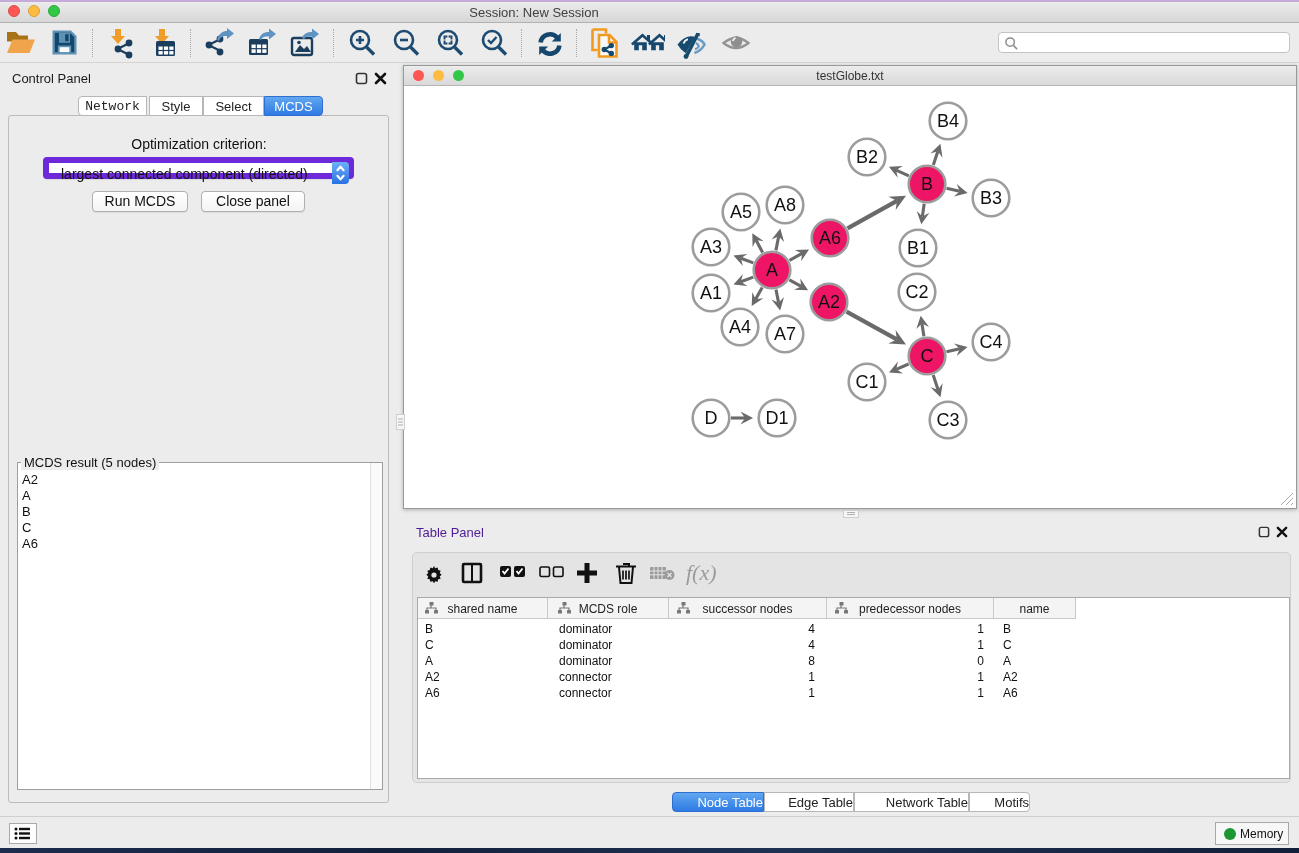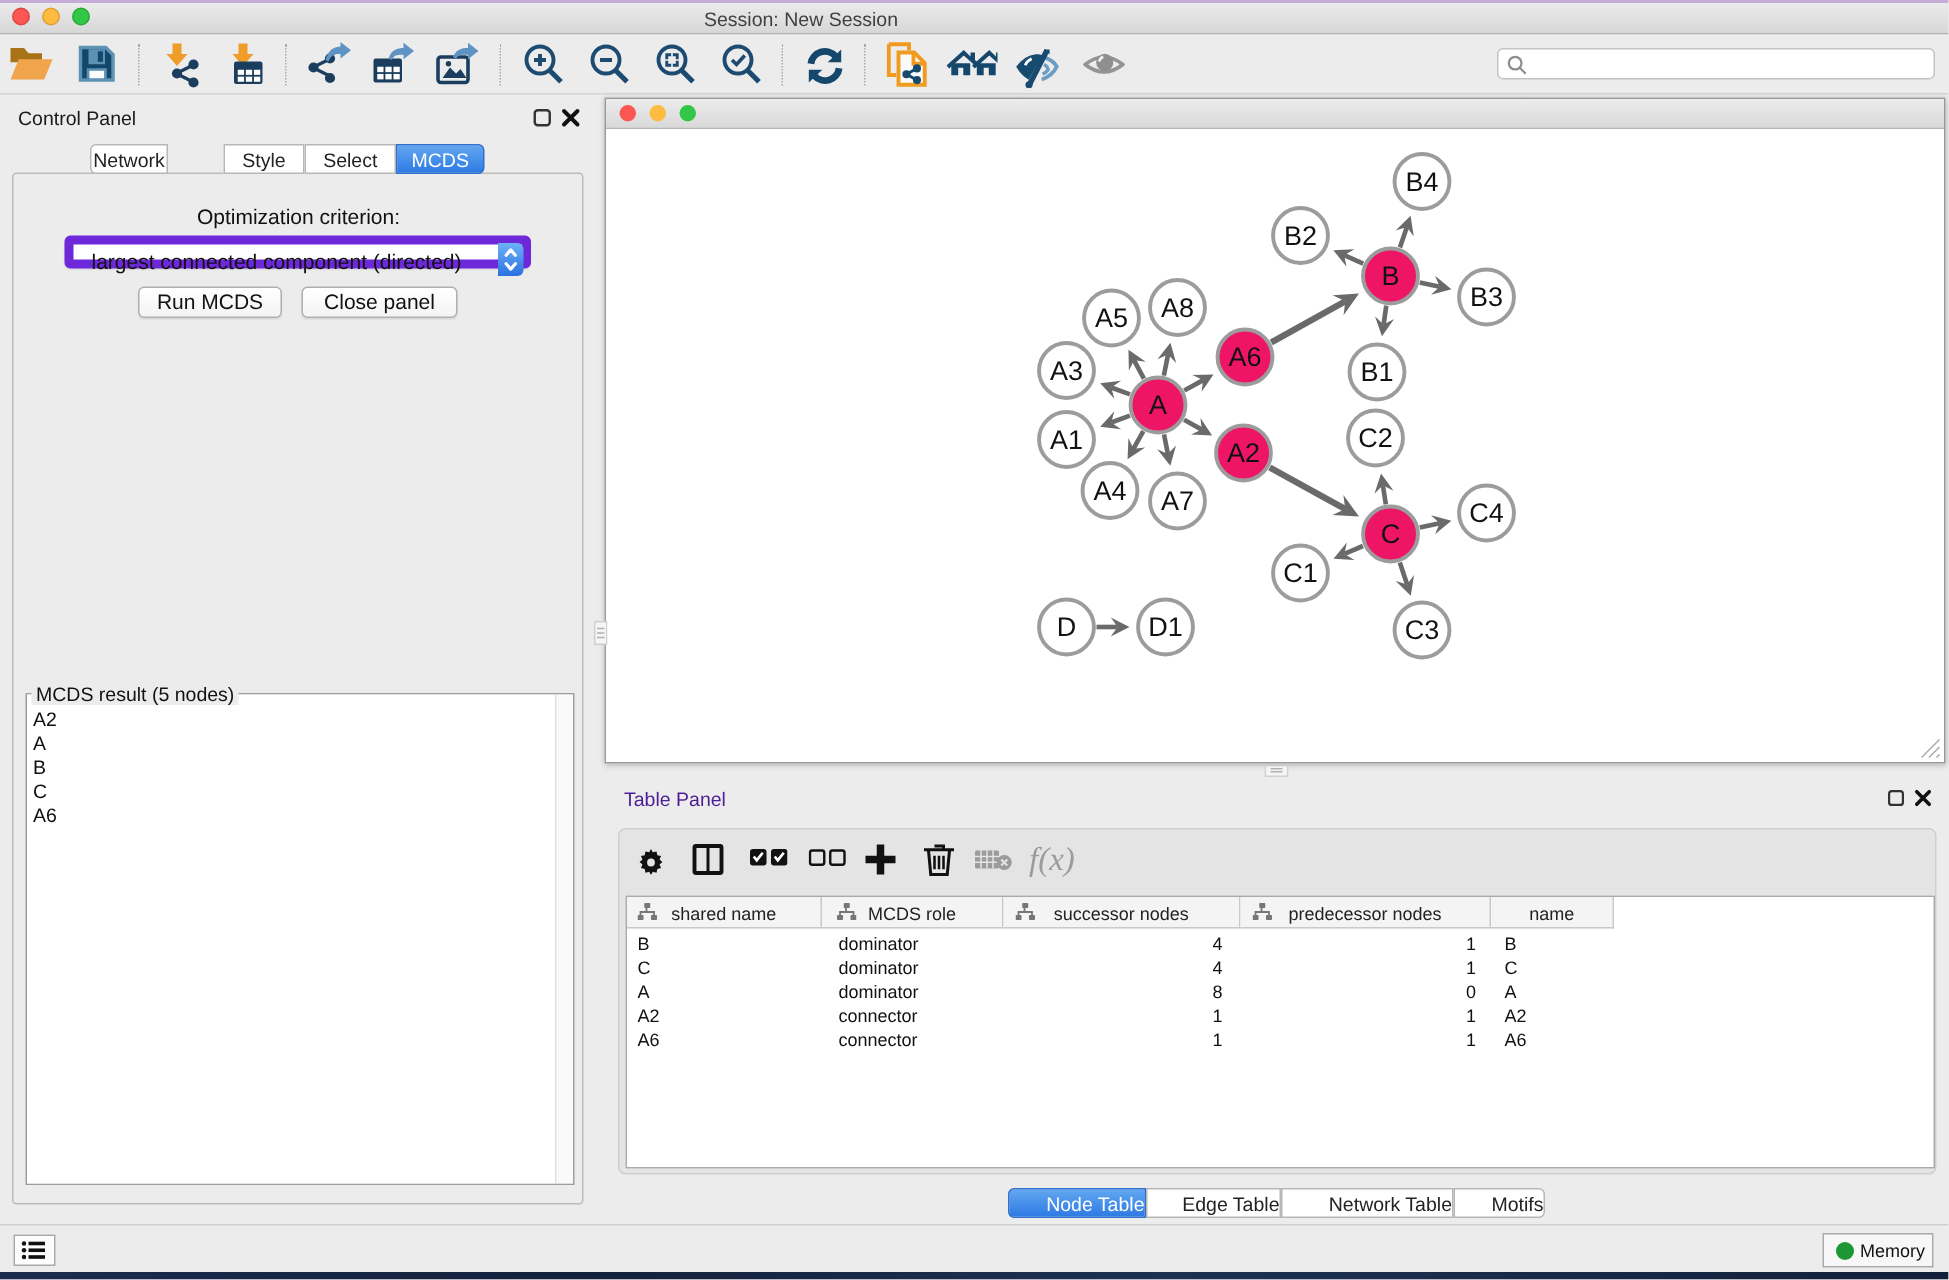--- a/index.html
+++ b/index.html
@@ -219,21 +219,21 @@
 <div class="sep" style="left:576px"></div>
 
 <div class="abs" id="cp-title">Control Panel</div>
 <div class="winbtn" style="left:355px;top:72px;"><svg width="13" height="13" viewBox="0 0 13 13">
       <rect x="1.5" y="1.5" width="10" height="10" rx="2" fill="none" stroke="#333" stroke-width="1.6"></rect>
     </svg></div>
 <div class="winbtn" style="left:374px;top:72px;"><svg width="13" height="13" viewBox="0 0 13 13">
       <path d="M2 2 L11 11 M11 2 L2 11" stroke="#111" stroke-width="2.6" stroke-linecap="round"></path>
     </svg></div>
 <div class="abs" id="cp-content"></div>
-<div class="tab" id="tab-network" style="left:60px;width:52px;">Network</div>
+<div class="tab" id="tab-network" style="left:78px;width:69px;font-family:Liberation Mono, monospace;">Network</div>
 <div class="tab" style="left:149px;width:54px;">Style</div>
 <div class="tab" style="left:203px;width:61px;">Select</div>
 <div class="tab" id="tab-mcds" style="left:264px;width:59px;">MCDS</div>
 <div class="abs" id="opt-label">Optimization criterion:</div>
 <div class="abs" id="dropdown">
     <div class="txt">largest connected component (directed)</div>
     <div id="dd-step"><svg width="17" height="22" viewBox="0 0 17 22">
         <g fill="none" stroke="#fff" stroke-width="2.1" stroke-linecap="round" stroke-linejoin="round">
           <path d="M5.4 8.2 L8.5 4.6 L11.6 8.2"></path>
           <path d="M5.4 13.8 L8.5 17.4 L11.6 13.8"></path>
@@ -245,20 +245,21 @@
 <div class="abs" id="groupbox"></div>
 <div class="abs" id="mcdslist">A2<br>A<br>B<br>C<br>A6</div>
 <div class="abs" id="listscroll"></div>
 <div class="abs" id="grouplabel">MCDS result (5 nodes)</div>
 
 <div class="abs" id="netwin">
 <div id="nw-titlebar"></div>
 <div class="ntl" style="left:9px;background:#fc5753;"></div>
 <div class="ntl" style="left:29px;background:#fdbc40;"></div>
 <div class="ntl" style="left:49px;background:#33c748;"></div>
+<div id="nw-title">testGlobe.txt</div>
 <div id="graphwrap">
 <svg id="graph" width="894" height="426" viewBox="0 0 894 426">
         <line x1="358.6" y1="165.4" x2="352.0" y2="153.1" stroke="#6a6a6a" stroke-width="3.1"></line>
         <polygon points="348.3,146.2 359.8,154.2 352.0,153.1 348.6,160.2" fill="#6a6a6a"></polygon>
         <line x1="371.9" y1="163.4" x2="374.7" y2="149.3" stroke="#6a6a6a" stroke-width="3.1"></line>
         <polygon points="376.3,141.5 380.1,155.0 374.7,149.3 367.6,152.5" fill="#6a6a6a"></polygon>
         <line x1="349.3" y1="175.9" x2="336.8" y2="171.3" stroke="#6a6a6a" stroke-width="3.1"></line>
         <polygon points="329.5,168.5 343.4,166.9 336.8,171.3 338.9,178.9" fill="#6a6a6a"></polygon>
         <line x1="349.3" y1="190.1" x2="336.8" y2="194.7" stroke="#6a6a6a" stroke-width="3.1"></line>
         <polygon points="329.5,197.5 338.9,187.1 336.8,194.7 343.4,199.1" fill="#6a6a6a"></polygon>

